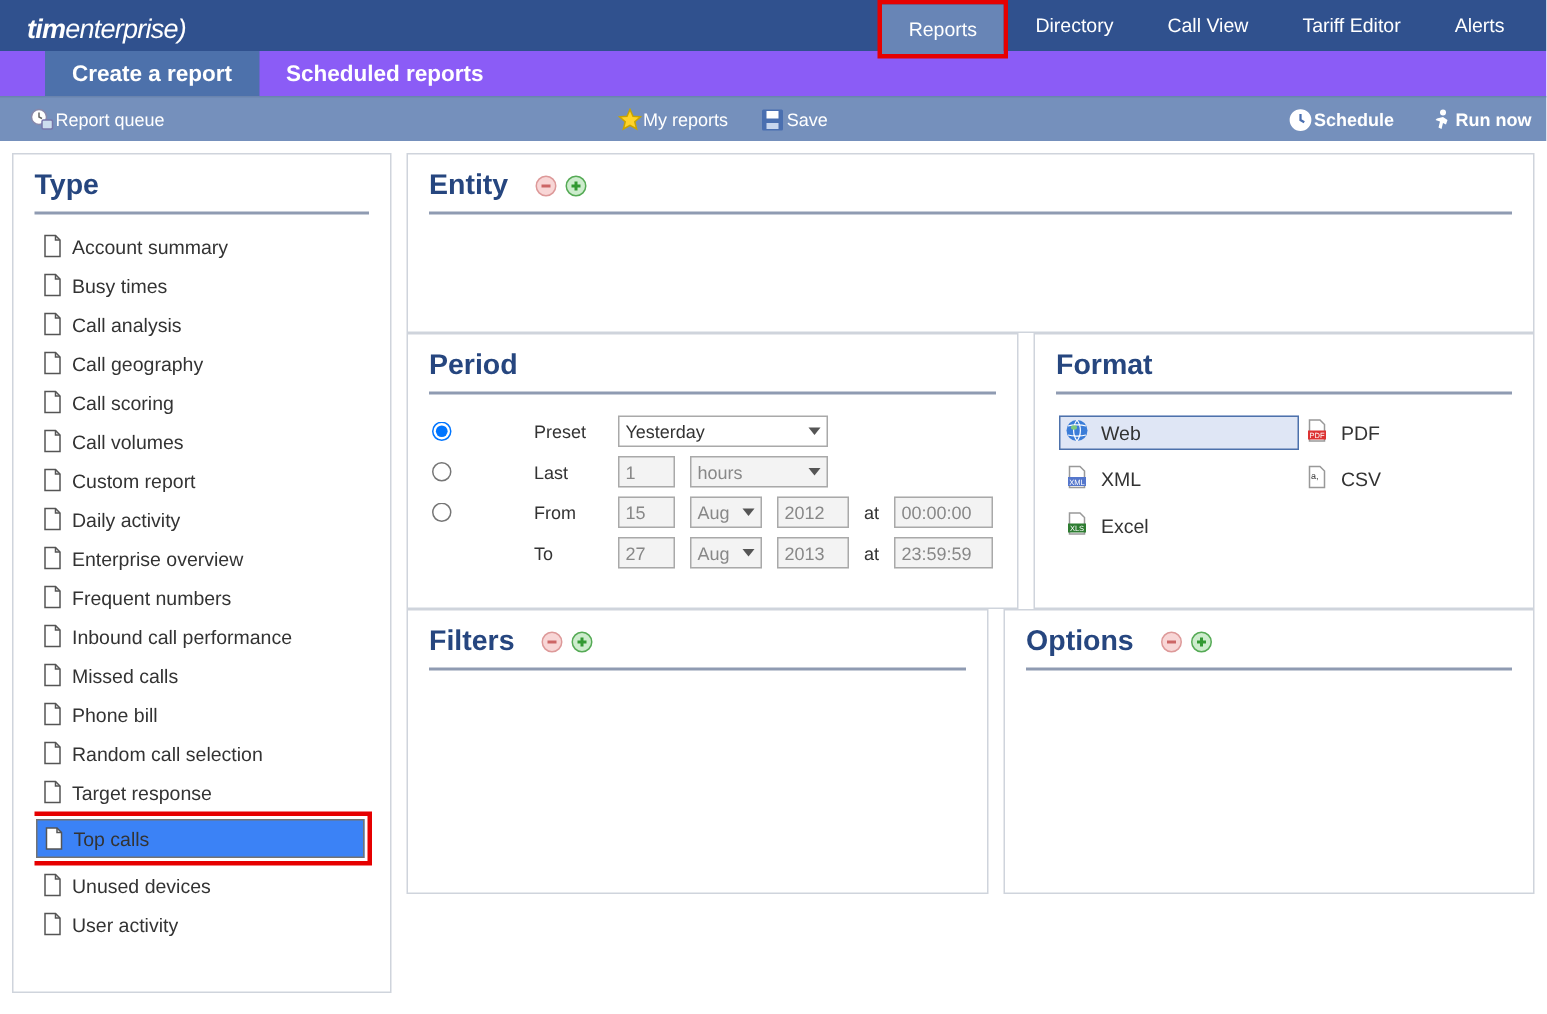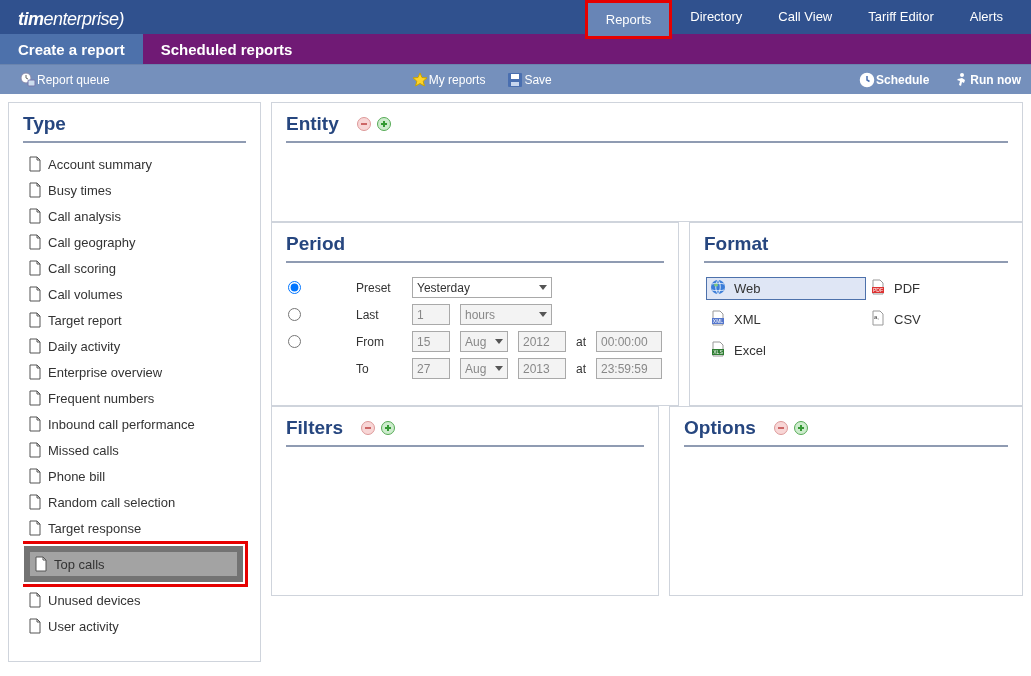--- a/index.html
+++ b/index.html
@@ -8,21 +8,21 @@
 
 .topbar { background: #30518e; height: 34px; display: flex; align-items: center; padding: 4px 10px 0 18px; color: #fff; }
 .logo { font-size: 18px; font-weight: bold; font-style: italic; letter-spacing: -0.5px; }
 .logo .thin { font-weight: normal; }
 .topnav { margin-left: auto; display: flex; }
 .topnav-item { color: #fff; padding: 9px 18px; font-size: 13px; cursor: pointer; }
 .topnav-item.active { background: #6885b6; }
 .highlight-box { border: 3px solid #e60000; }
 
 
-.subtabs { background: #701a75; height: 30px; display: flex; align-items: stretch; }
+.subtabs { background: #8b5cf6; height: 30px; display: flex; align-items: stretch; padding-left: 30px; }
 .subtab { color: #fff; font-size: 15px; font-weight: bold; padding: 5px 18px; display: flex; align-items: center; cursor: pointer; }
 .subtab.active { background: #4d71ab; }
 
 
 .toolbar { background: #7590bc; height: 30px; display: flex; align-items: center; color: #fff; font-size: 12px; padding: 0 10px 0 20px; border-top: 1px solid #6a84ae; }
 .tool-item { display: flex; align-items: center; gap: 1px; margin-right: 22px; cursor: pointer; }
 .tool-right { margin-left: auto; display: flex; gap: 24px; }
 .tool-right .tool-item { margin-right: 0; font-weight: bold; }
 
 .icon16 { width: 16px; height: 16px; display: inline-block; }
@@ -45,21 +45,21 @@
 .ico-plus::after { content:""; position:absolute; top:3px; bottom:3px; left:5px; width:2px; background:#393;}
 
 
 .type-panel { height: 560px; padding: 10px 4px 10px 14px; }
 .type-panel .panel-title { border-bottom: 2px solid #8f9bb2; margin-right:10px;}
 .type-scroll { height: 495px; overflow-y: scroll; padding-right: 2px; }
 .type-scroll::-webkit-scrollbar { width: 16px; }
 .type-scroll::-webkit-scrollbar-track { background: #e8e8e8; border:1px solid #ccc;}
 .type-scroll::-webkit-scrollbar-thumb { background: #d0d0d0; border:1px solid #aaa;}
 .type-item { display: flex; align-items: center; gap: 6px; padding: 4px 4px; color: #333; font-size: 13px; cursor: pointer; border:1px solid transparent;}
-.type-item.selected { background: #a3a3a3; border: 6px solid #737373; }
+.type-item.selected { background: #3b82f6; border: 1px solid #737373; }
 .type-item-wrap.hl .type-item { position: relative; }
 .type-item-wrap.hl { border: 3px solid #e60000; padding: 2px; margin-left:-4px; margin-right:6px;}
 
 .doc-icon { width: 14px; height: 16px; flex-shrink:0; }
 
 
 .period-body { padding: 6px 2px; }
 .prow { display: flex; align-items: center; gap: 10px; margin-bottom: 6px; font-size: 12px; color:#333;}
 .prow label { width: 46px; margin-left: 45px; }
 .radio { width: 13px; height: 13px; }
@@ -189,21 +189,21 @@
             <path d="M2 1h7l3 3v11H2z" fill="#fff" stroke="#555"></path>
             <path d="M9 1v3h3" fill="none" stroke="#555"></path>
           </svg>
           <span>Call volumes</span>
         </div>
         <div class="type-item">
           <svg class="doc-icon" viewBox="0 0 14 16">
             <path d="M2 1h7l3 3v11H2z" fill="#fff" stroke="#555"></path>
             <path d="M9 1v3h3" fill="none" stroke="#555"></path>
           </svg>
-          <span>Target report</span>
+          <span>Custom report</span>
         </div>
         <div class="type-item">
           <svg class="doc-icon" viewBox="0 0 14 16">
             <path d="M2 1h7l3 3v11H2z" fill="#fff" stroke="#555"></path>
             <path d="M9 1v3h3" fill="none" stroke="#555"></path>
           </svg>
           <span>Daily activity</span>
         </div>
         <div class="type-item">
           <svg class="doc-icon" viewBox="0 0 14 16">

